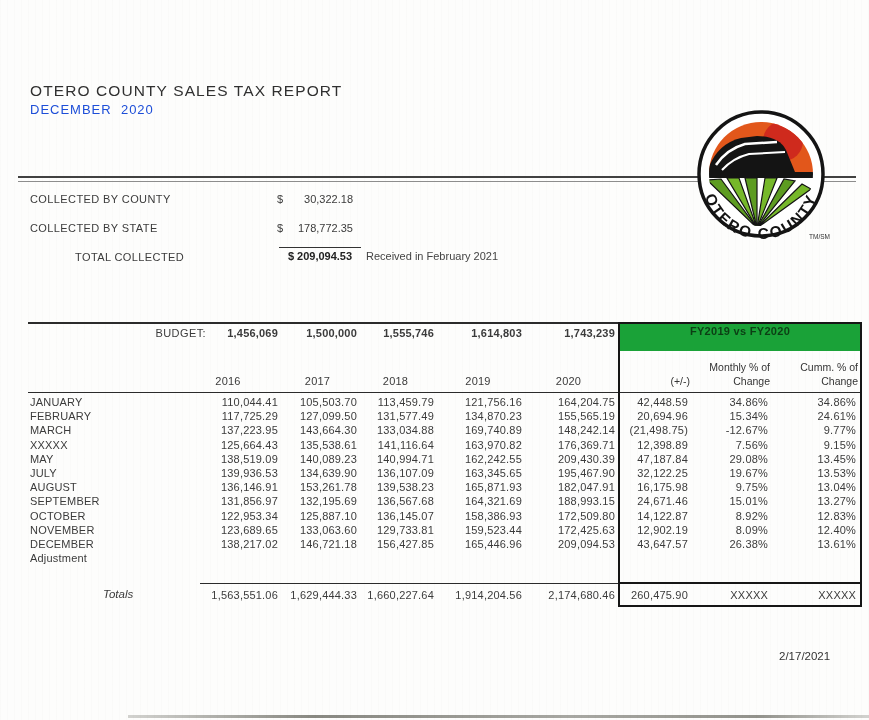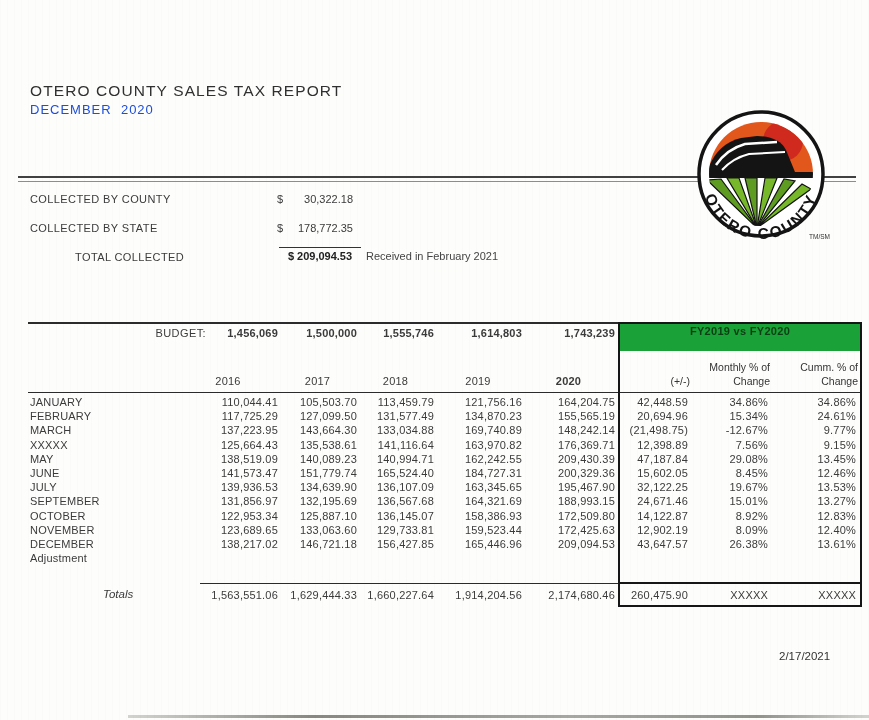--- a/index.html
+++ b/index.html
@@ -42,21 +42,21 @@
   .c-v0{left:150px; width:100px; text-align:right;}
   .c-v1{left:250px; width:79px;  text-align:right;}
   .c-v2{left:329px; width:77px;  text-align:right;}
   .c-v3{left:406px; width:88px;  text-align:right;}
   .c-v4{left:494px; width:93px;  text-align:right;}
   .c-d {left:592px; width:68px;  text-align:right;}
   .c-mo{left:662px; width:78px;  text-align:right;}
   .c-c {left:742px; width:86px;  text-align:right;}
   .budget-row .cell{font-weight:bold; top:4px;}
   .years-row .cell{top:52px; text-align:center;}
-  .years-row .b{font-weight:bold;}
+  .years-row .b{font-weight:normal;}
   .rows{position:absolute; top:73px; left:0; width:834px;}
   .trow{position:relative; height:14.2px;}
   .totals-line{position:absolute; top:261px; left:172px; width:418px; border-top:1.5px solid #2b2b2b;}
   .fy-divider{position:absolute; left:592px; top:260px; width:240px; border-top:2px solid #161616;}
   .totals-row{position:absolute; top:266px; left:0; width:834px; height:16px;}
   .totals-label{position:absolute; left:75px; width:80px; font-style:italic; font-size:11.5px;}
   .totals-row .c-mo, .totals-row .c-c{text-align:right;}
   .footer-date{left:779px; top:650px; font-size:11.5px; color:#333;}
   .scan-edge{left:128px; bottom:2px; width:741px; height:3px;
     background:linear-gradient(90deg, rgba(40,40,28,.2), rgba(40,40,28,.55) 25%, rgba(40,40,28,.4) 60%, rgba(40,40,28,.5) 85%, rgba(40,40,28,.2));}
@@ -191,40 +191,40 @@
           <span class="cell c-v0">138,519.09</span>
           <span class="cell c-v1">140,089.23</span>
           <span class="cell c-v2">140,994.71</span>
           <span class="cell c-v3">162,242.55</span>
           <span class="cell c-v4">209,430.39</span>
           <span class="cell c-d">47,187.84</span>
           <span class="cell c-mo">29.08%</span>
           <span class="cell c-c">13.45%</span>
         </div>
         <div class="trow">
-          <span class="cell c-m">JUNE</span>
-          <span class="cell c-v0">141,573.47</span>
-          <span class="cell c-v1">151,779.74</span>
-          <span class="cell c-v2">165,524.40</span>
-          <span class="cell c-v3">184,727.31</span>
-          <span class="cell c-v4">200,329.36</span>
-          <span class="cell c-d">15,602.05</span>
-          <span class="cell c-mo">8.45%</span>
-          <span class="cell c-c">12.46%</span>
-        </div>
-        <div class="trow">
           <span class="cell c-m">JULY</span>
           <span class="cell c-v0">139,936.53</span>
           <span class="cell c-v1">134,639.90</span>
           <span class="cell c-v2">136,107.09</span>
           <span class="cell c-v3">163,345.65</span>
           <span class="cell c-v4">195,467.90</span>
           <span class="cell c-d">32,122.25</span>
           <span class="cell c-mo">19.67%</span>
           <span class="cell c-c">13.53%</span>
+        </div>
+        <div class="trow">
+          <span class="cell c-m">AUGUST</span>
+          <span class="cell c-v0">136,146.91</span>
+          <span class="cell c-v1">153,261.78</span>
+          <span class="cell c-v2">139,538.23</span>
+          <span class="cell c-v3">165,871.93</span>
+          <span class="cell c-v4">182,047.91</span>
+          <span class="cell c-d">16,175.98</span>
+          <span class="cell c-mo">9.75%</span>
+          <span class="cell c-c">13.04%</span>
         </div>
         <div class="trow">
           <span class="cell c-m">SEPTEMBER</span>
           <span class="cell c-v0">131,856.97</span>
           <span class="cell c-v1">132,195.69</span>
           <span class="cell c-v2">136,567.68</span>
           <span class="cell c-v3">164,321.69</span>
           <span class="cell c-v4">188,993.15</span>
           <span class="cell c-d">24,671.46</span>
           <span class="cell c-mo">15.01%</span>

